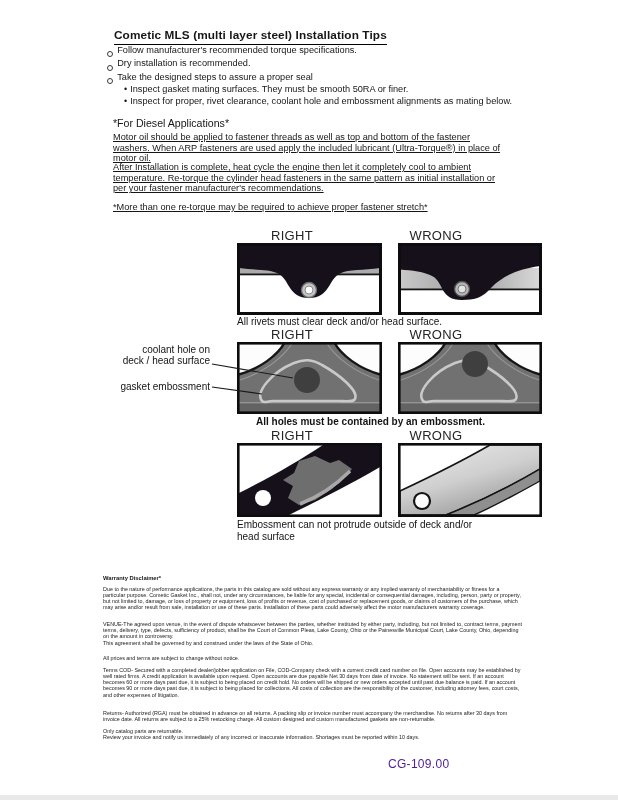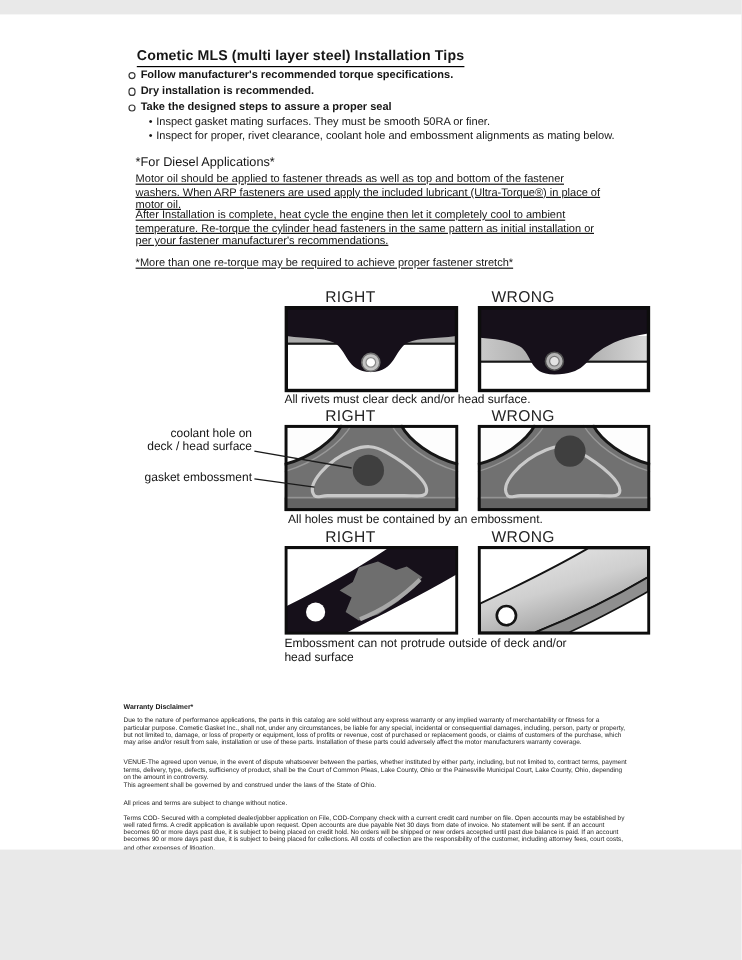--- a/index.html
+++ b/index.html
@@ -1,27 +1,27 @@
 <!DOCTYPE html>
 <html><head>
 <meta charset="utf-8">
 <style>
   html,body{margin:0;padding:0;background:#e9e9e9;}
   .page{
-    position:relative;width:618px;height:696px;background:#ffffff;
+    position:relative;width:618px;height:795px;background:#ffffff;
     font-family:"Liberation Sans", sans-serif;color:#161616;overflow:hidden;
-    margin:12px auto;
+    margin:0 auto;
   }
   .abs{position:absolute;}
   .title{
     font-size:11.8px;font-weight:bold;letter-spacing:.1px;
     border-bottom:1.6px solid #000;padding-bottom:1.5px;display:inline-block;
   }
   .bullets{font-size:9.2px;line-height:13.4px;}
-  .bullet-row{display:flex;align-items:flex-start;font-weight:bold;}
+  .bullet-row{display:flex;align-items:flex-end;}
   .circle-marker{
     width:4.2px;height:4.2px;border:1px solid #3a3a3a;border-radius:50%;
     margin:4px 4px 0 0;flex:none;
   }
   .sub-row{display:flex;align-items:flex-start;margin-left:17px;line-height:11.6px;}
   .dot-marker{font-size:9px;margin-right:3px;line-height:11.6px;flex:none;}
   .diesel-heading{font-size:10.6px;font-weight:normal;}
   .body-para{font-size:9.2px;line-height:10.6px;width:392px;text-decoration:underline;}
   .rw-label{font-size:13px;color:#242424;text-align:center;letter-spacing:.3px;}
   .caption{font-size:10px;color:#141414;line-height:11.6px;}
@@ -145,21 +145,21 @@
       <circle cx="77" cy="22" r="13" fill="#3f3f3f"></circle>
       <rect x="1.3" y="1.3" width="141.4" height="69.4" fill="none" stroke="#0d0d0d" stroke-width="2.6"></rect>
     </svg>
   </div>
 
   <svg class="abs" style="left:105px;top:340px;z-index:5;" width="200" height="70" viewBox="0 0 200 70">
     <line x1="107" y1="24" x2="188" y2="38" stroke="#1a1a1a" stroke-width="1.1"></line>
     <line x1="107" y1="47" x2="157" y2="54" stroke="#1a1a1a" stroke-width="1.1"></line>
   </svg>
 
-  <div class="abs caption" style="left:240px;top:416px;width:300px;">All holes must be contained by an embossment.</div>
+  <div class="abs caption" style="left:256px;top:416px;width:300px;font-weight:bold;">All holes must be contained by an embossment.</div>
 
   <div class="abs rw-label" style="left:237px;top:428px;width:110px;">RIGHT</div>
   <div class="abs rw-label" style="left:381px;top:428px;width:110px;">WRONG</div>
 
   <div class="abs" style="left:237px;top:443px;">
     <svg width="145" height="74" viewBox="0 0 145 74">
       <rect x="0" y="0" width="145" height="74" fill="#ffffff"></rect>
       <path d="M86,2 L143,2 L143,24 C112,42 80,58 52,72 L2,72 L2,50 C32,35 62,18 86,2 Z" fill="#16101a"></path>
       <path d="M62,18 L78,13 L93,20 L102,17 L115,26 L108,34 L95,46 L78,57 L62,62 L51,55 L56,43 L46,37 L57,30 Z" fill="#6e6e6e"></path>
       <path d="M113,28 C99,42 81,54 63,61" fill="none" stroke="#a8a8a8" stroke-width="3.5"></path>

